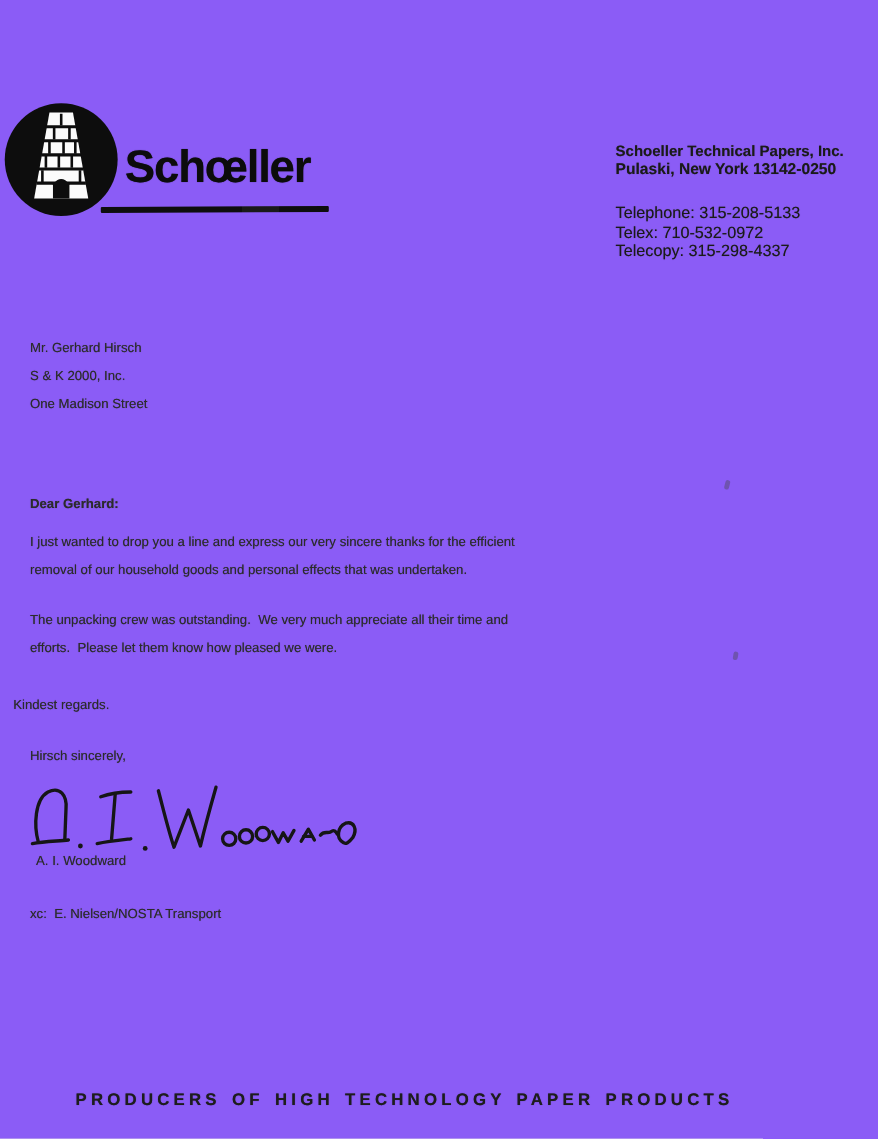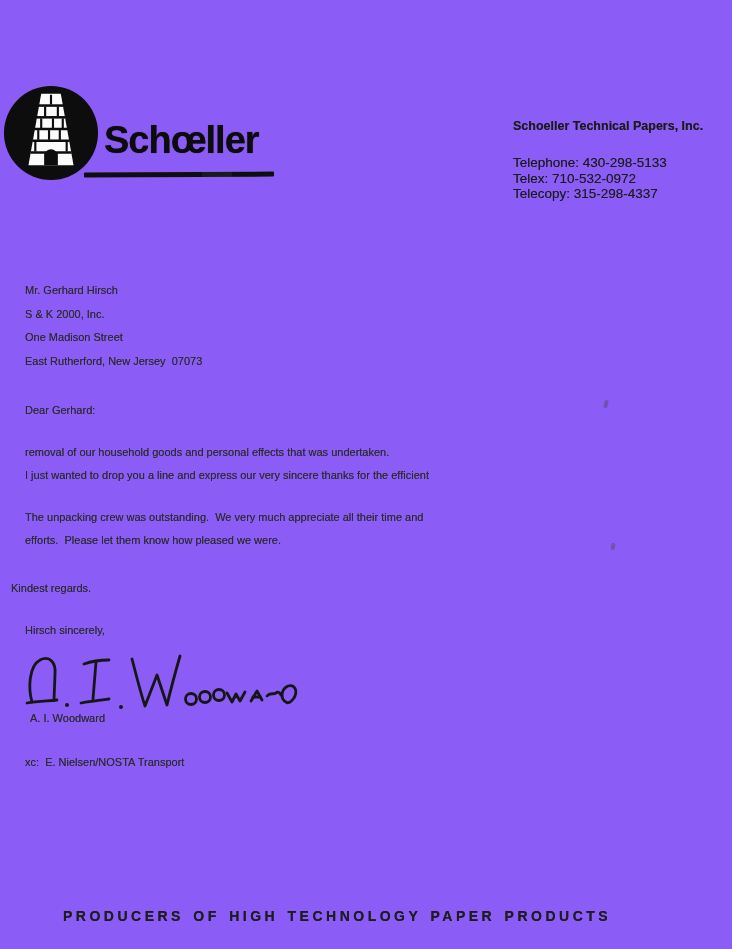--- a/index.html
+++ b/index.html
@@ -30,21 +30,21 @@
   }
   .company{left:513px;top:119px;color:#1a1a1a;}
   .company .c-name{font-size:12.5px;font-weight:700;line-height:14px;white-space:pre;}
   .company .c-city{font-size:13px;font-weight:600;line-height:15px;white-space:pre;}
   .company .c-tel{font-size:13.5px;font-weight:500;line-height:15.5px;white-space:pre;}
   .company .gap{height:22px;}
   
   .line{white-space:pre-wrap;font-size:11px;line-height:23px;}
   .recipient{left:25px;top:279px;}
   .recipient .line{line-height:23.5px;}
-  .salutation{left:25px;top:399px;}
+  .salutation{left:25px;top:409px;font-weight:bold;}
   .para1{left:25px;top:441px;}
   .para2{left:25px;top:506px;}
   .regards{left:11px;top:577px;}
   .valediction{left:25px;top:619px;}
   .sig-svg{left:24px;top:650px;width:282px;height:64px;}
   .typed-name{left:30px;top:707px;}
   .cc{left:25px;top:751px;}
   .footer{
     left:63px;top:908px;
     font-size:14px;font-weight:700;
@@ -87,38 +87,38 @@
     </g>
     <path d="M43,84 L43,72 Q50,63 57,72 L57,84 Z" fill="#0d0d0d"></path>
   </svg>
 
   <div class="abs brand">Schœller</div>
 
   <div class="abs rule"></div>
 
   <div class="abs company scan">
     <div class="c-name">Schoeller Technical Papers, Inc.</div>
+    <div class="c-city">Pulaski, New York 13142-0250</div>
     <div class="gap"></div>
-    <div class="c-tel">Telephone: 430-298-5133</div>
+    <div class="c-tel">Telephone: 315-208-5133</div>
     <div class="c-tel">Telex: 710-532-0972</div>
     <div class="c-tel">Telecopy: 315-298-4337</div>
   </div>
 
   <div class="abs recipient scan">
     <div class="line">Mr. Gerhard Hirsch</div>
     <div class="line">S &amp; K 2000, Inc.</div>
     <div class="line">One Madison Street</div>
-    <div class="line">East Rutherford, New Jersey  07073</div>
   </div>
 
   <div class="abs salutation line scan">Dear Gerhard:</div>
 
   <div class="abs para1 scan">
+    <div class="line">I just wanted to drop you a line and express our very sincere thanks for the efficient</div>
     <div class="line">removal of our household goods and personal effects that was undertaken.</div>
-    <div class="line">I just wanted to drop you a line and express our very sincere thanks for the efficient</div>
   </div>
 
   <div class="abs para2 scan">
     <div class="line">The unpacking crew was outstanding.  We very much appreciate all their time and</div>
     <div class="line">efforts.  Please let them know how pleased we were.</div>
   </div>
 
   <div class="abs regards line scan">Kindest regards.</div>
 
   <div class="abs valediction line scan">Hirsch sincerely,</div>

